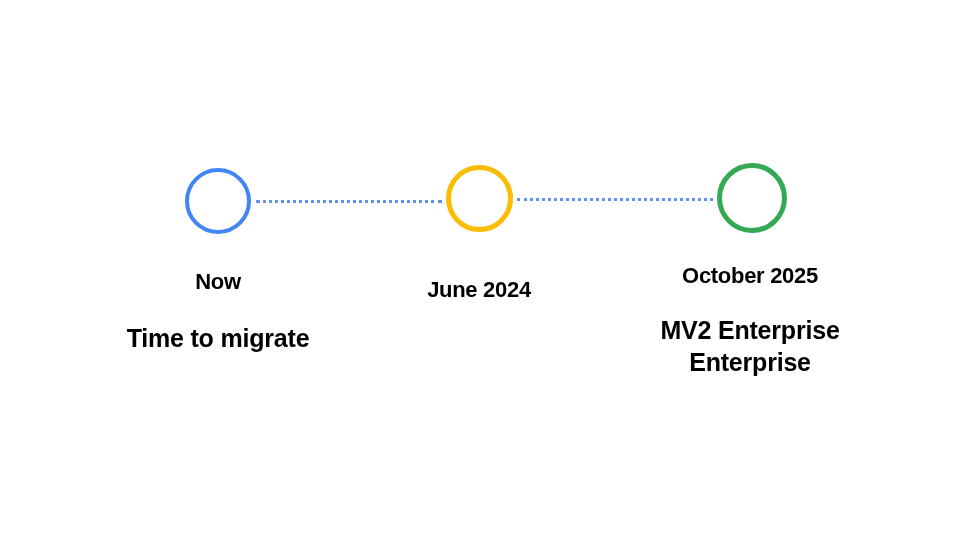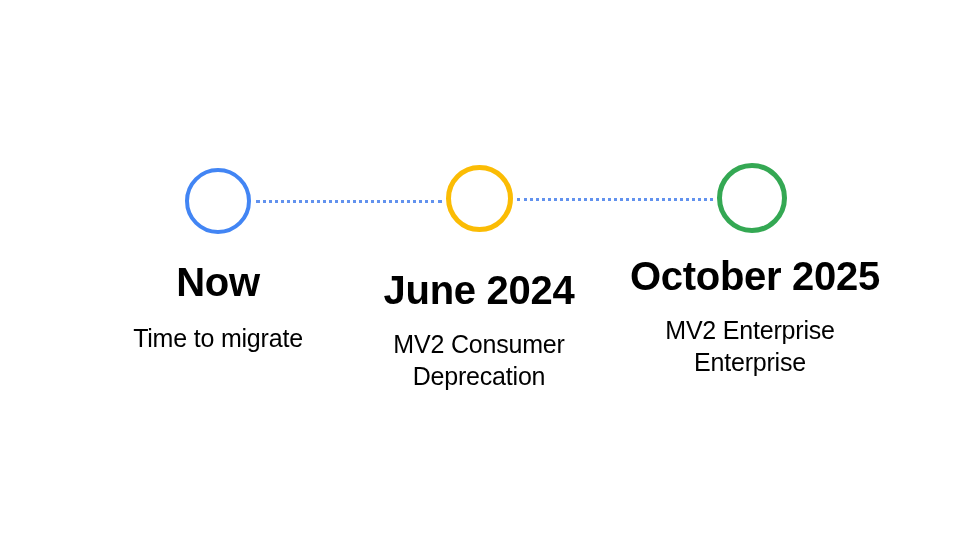--- a/index.html
+++ b/index.html
@@ -71,30 +71,30 @@
   .milestone-text {
     position: absolute;
     text-align: center;
     color: #000000;
   }
   #text-0 { left: 98px;  top: 262px; width: 240px; }
   #text-1 { left: 359px; top: 270px; width: 240px; }
   #text-2 { left: 630px; top: 256px; width: 240px; }
 
   .milestone-title {
-    font-size: 40px;
+    font-size: 22px;
     font-weight: bold;
     line-height: 40px;
     letter-spacing: -0.3px;
     color: #000000;
     white-space: nowrap;
   }
   .milestone-caption {
     font-size: 25px;
-    font-weight: normal;
+    font-weight: bold;
     line-height: 32px;
     letter-spacing: -0.2px;
     color: #000000;
   }
   #text-0 .milestone-caption { margin-top: 20px; white-space: nowrap; }
   #text-1 .milestone-caption { margin-top: 18px; }
   #text-2 .milestone-caption { margin-top: 18px; }
 </style>
 </head>
 <body>
@@ -111,21 +111,20 @@
 
   <div class="milestone-node" id="node-2" style="border-color: rgb(52, 168, 83);"></div>
 
   <div class="milestone-text" id="text-0">
     <div class="milestone-title" style="color: rgb(0, 0, 0);">Now</div>
     <div class="milestone-caption" style="color: rgb(0, 0, 0);">Time to migrate</div>
   </div>
 
   <div class="milestone-text" id="text-1">
     <div class="milestone-title" style="color: rgb(0, 0, 0);">June 2024</div>
-    <div class="milestone-caption" style="color: rgb(0, 0, 0);">MV2 Consumer Deprecation</div>
   </div>
 
   <div class="milestone-text" id="text-2">
     <div class="milestone-title" style="color: rgb(0, 0, 0);">October 2025</div>
     <div class="milestone-caption" style="color: rgb(0, 0, 0);">MV2 Enterprise Enterprise</div>
   </div>
 
 </div>
 
 </body></html>

